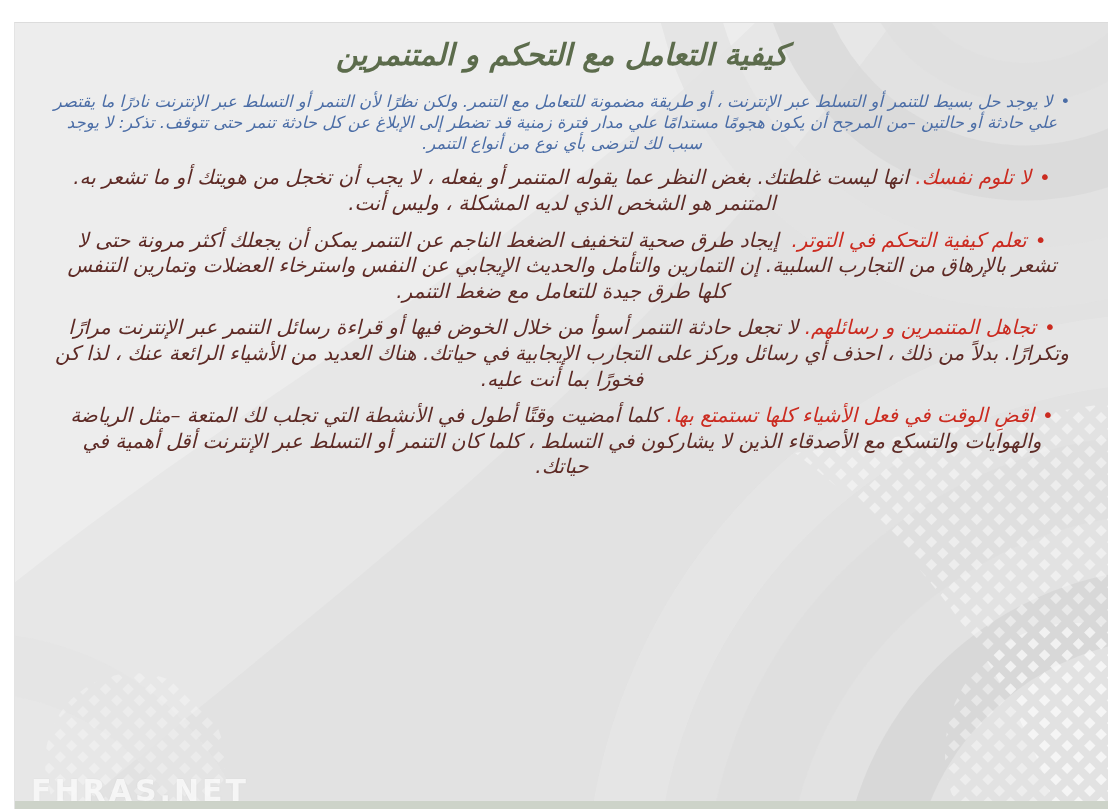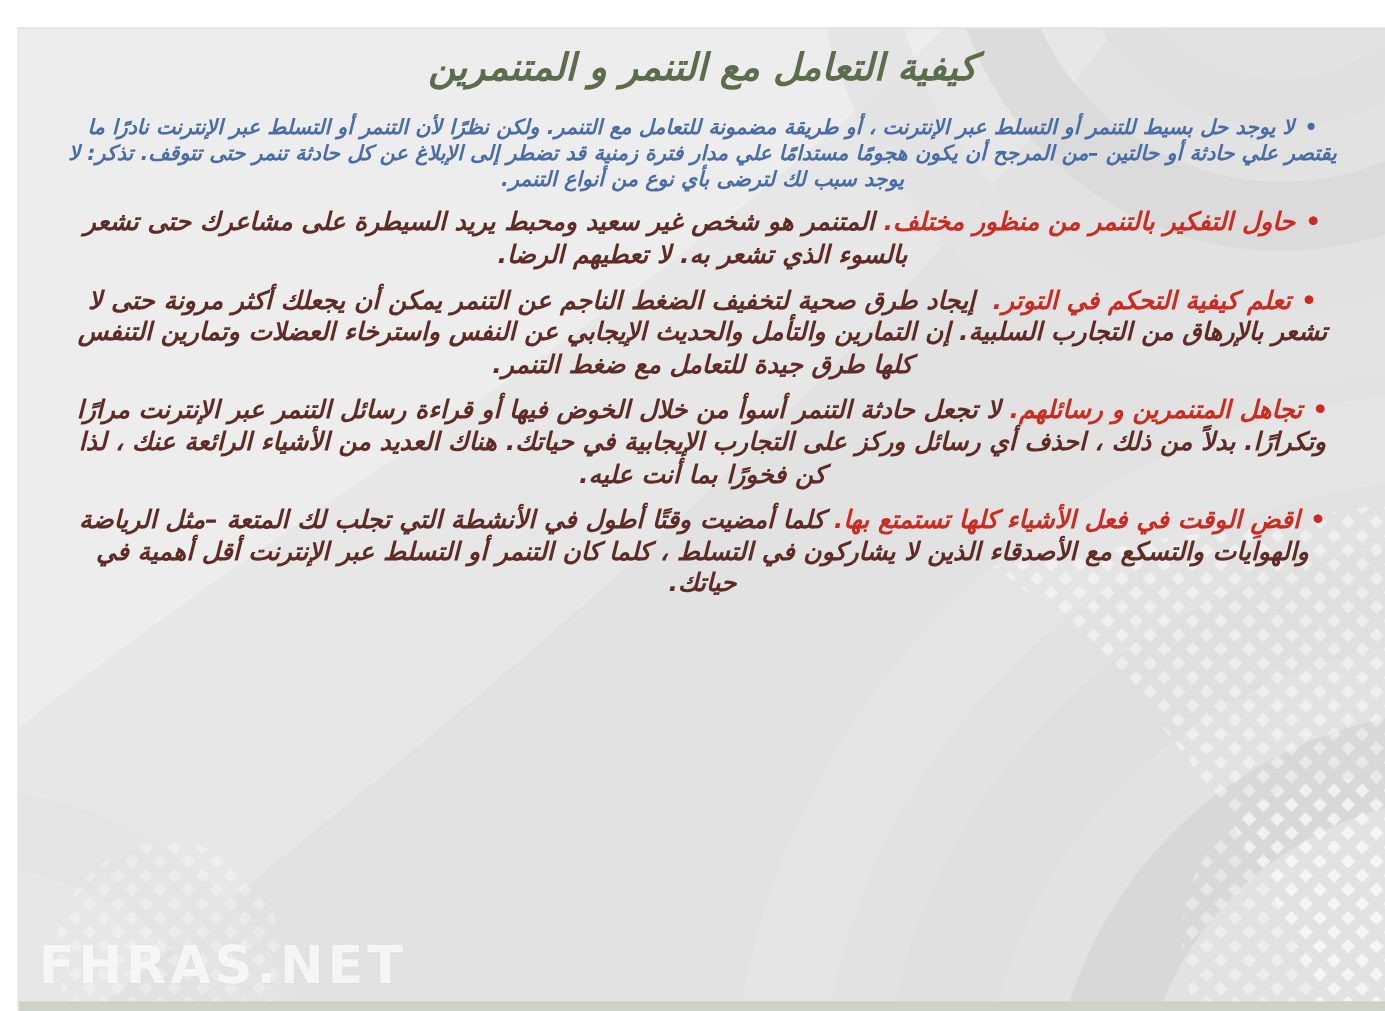--- a/index.html
+++ b/index.html
@@ -51,21 +51,21 @@
   .slide-title {
     color: #5c6c4c;
     font-size: 30px;
     font-weight: bold;
     font-style: italic;
     margin: 4px 0 20px 0;
     letter-spacing: 0.5px;
   }
   p.para {
     margin: 0 0 11px 0;
-    font-weight: bold;
+    font-weight: normal;
     font-style: italic;
   }
   .intro {
     color: #4b6da6;
     font-size: 16.5px;
     line-height: 1.26;
     margin-bottom: 15px;
   }
   .bullet-para {
     color: #5e2b26;
@@ -80,25 +80,25 @@
   .bullet-para .bullet-glyph { color: #cb2b20; }
   .lead {
     color: #cb2b20;
   }
   .body-text {
     color: #5e2b26;
   }
   .watermark {
     position: absolute;
     left: 16px;
-    bottom: 14px;
+    bottom: 2px;
     z-index: 3;
     font-family: "DejaVu Sans", sans-serif;
     font-weight: bold;
-    font-size: 42px;
+    font-size: 30px;
     letter-spacing: 3px;
     color: rgba(255,255,255,0.78);
     text-shadow: 0 0 1px rgba(180,180,180,0.35);
     user-select: none;
   }
 </style>
 </head>
 <body>
 
 <div class="page">
@@ -125,26 +125,26 @@
 
       <circle cx="-40" cy="900" r="260" fill="none" stroke="#e4e4e4" stroke-width="60" opacity="0.9"></circle>
 
       <path d="M 780 430 C 900 520 1000 650 1040 787 L 1094 787 L 1094 380 Z" fill="url(#diamonds)" opacity="0.8"></path>
       <circle cx="1060" cy="730" r="130" fill="url(#diamonds)" opacity="0.7"></circle>
       <circle cx="120" cy="740" r="90" fill="url(#diamonds)" opacity="0.5"></circle>
     </svg>
 
     <div class="content">
 
-      <h1 class="slide-title">كيفية التعامل مع التنمر و المتنمرين</h1>
+      <h1 class="slide-title">كيفية التعامل مع التحكم و المتنمرين</h1>
 
       <p class="para intro"><span class="bullet-glyph">•</span><span>لا يوجد حل بسيط للتنمر أو التسلط عبر الإنترنت ، أو طريقة مضمونة للتعامل مع التنمر. ولكن نظرًا لأن التنمر أو التسلط عبر الإنترنت نادرًا ما يقتصر علي حادثة أو حالتين –من المرجح أن يكون هجومًا مستدامًا علي مدار فترة زمنية قد تضطر إلى الإبلاغ عن كل حادثة تنمر حتى تتوقف. تذكر: لا يوجد سبب لك لترضى بأي نوع من أنواع التنمر.</span></p>
 
+      <p class="para bullet-para"><span class="bullet-glyph">•</span><span class="lead">لا تلوم نفسك.</span> <span class="body-text">انها ليست غلطتك. بغض النظر عما يقوله المتنمر أو يفعله ، لا يجب أن تخجل من هويتك أو ما تشعر به. المتنمر هو الشخص الذي لديه المشكلة ، وليس أنت.</span></p>
 
-      <p class="para bullet-para"><span class="bullet-glyph">•</span><span class="lead">حاول التفكير بالتنمر من منظور مختلف.</span> <span class="body-text">المتنمر هو شخص غير سعيد ومحبط يريد السيطرة على مشاعرك حتى تشعر بالسوء الذي تشعر به. لا تعطيهم الرضا.</span></p>
 
       <p class="para bullet-para"><span class="bullet-glyph">•</span><span class="lead">تعلم كيفية التحكم في التوتر.</span>&nbsp; <span class="body-text">إيجاد طرق صحية لتخفيف الضغط الناجم عن التنمر يمكن أن يجعلك أكثر مرونة حتى لا تشعر بالإرهاق من التجارب السلبية. إن التمارين والتأمل والحديث الإيجابي عن النفس واسترخاء العضلات وتمارين التنفس كلها طرق جيدة للتعامل مع ضغط التنمر.</span></p>
 
       <p class="para bullet-para"><span class="bullet-glyph">•</span><span class="lead">تجاهل المتنمرين و رسائلهم.</span> <span class="body-text">لا تجعل حادثة التنمر أسوأ من خلال الخوض فيها أو قراءة رسائل التنمر عبر الإنترنت مرارًا وتكرارًا. بدلاً من ذلك ، احذف أي رسائل وركز على التجارب الإيجابية في حياتك. هناك العديد من الأشياء الرائعة عنك ، لذا كن فخورًا بما أنت عليه.</span></p>
 
       <p class="para bullet-para"><span class="bullet-glyph">•</span><span class="lead">اقضِ الوقت في فعل الأشياء كلها تستمتع بها.</span> <span class="body-text">كلما أمضيت وقتًا أطول في الأنشطة التي تجلب لك المتعة –مثل الرياضة والهوايات والتسكع مع الأصدقاء الذين لا يشاركون في التسلط ، كلما كان التنمر أو التسلط عبر الإنترنت أقل أهمية في حياتك.</span></p>
 
     </div>
 
     <div class="watermark">FHRAS.NET</div>

